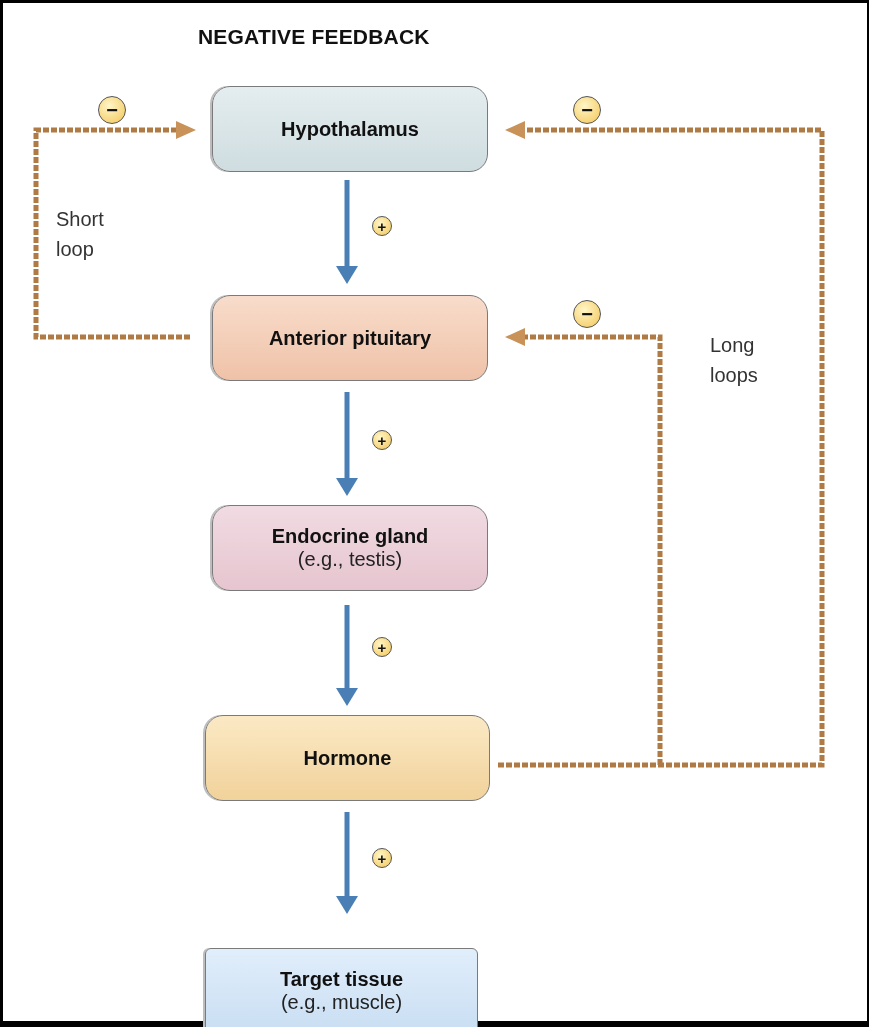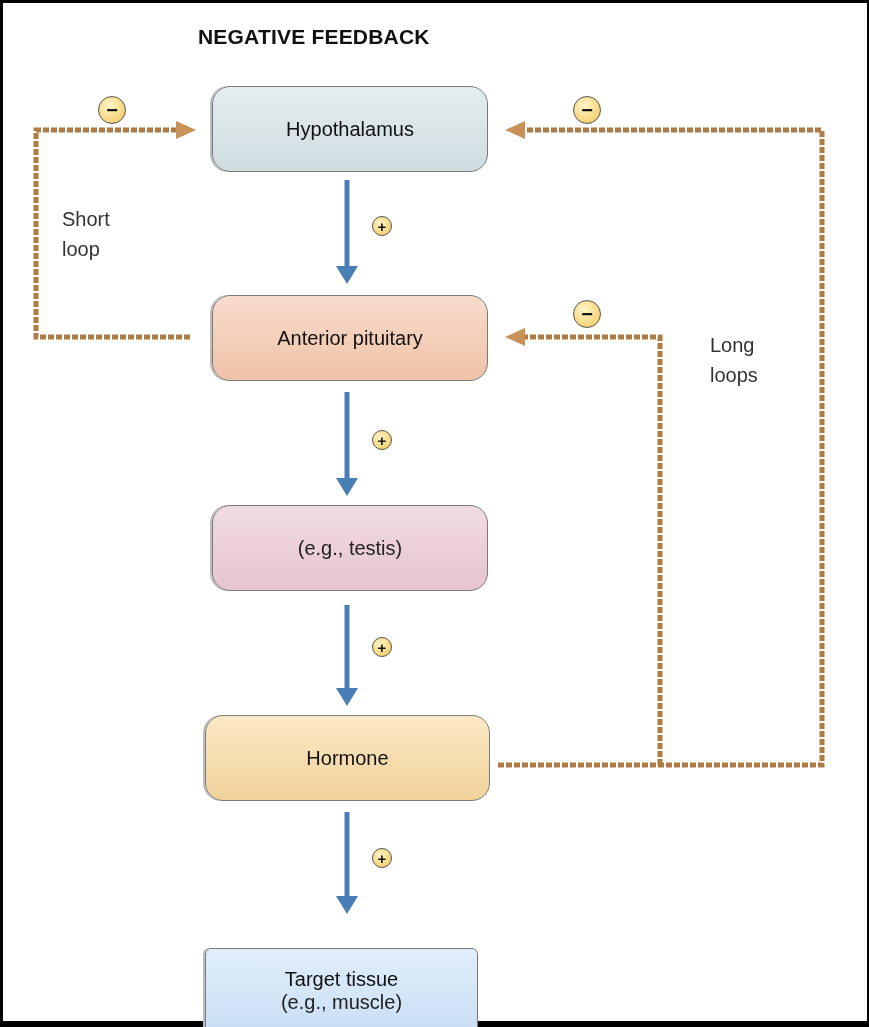--- a/index.html
+++ b/index.html
@@ -1,20 +1,20 @@
 <!DOCTYPE html>
 <html><head>
 <meta charset="utf-8">
 <style>
   html, body { margin: 0; padding: 0; background: #ffffff; }
   body { width: 869px; height: 1027px; position: relative; overflow: hidden; font-family: "Liberation Sans", sans-serif; }
   .frame { position: absolute; left: 0; top: 0; width: 869px; height: 1027px; box-sizing: border-box; border: 3px solid #000; border-bottom-width: 6px; border-right-width: 2px; }
   .title { position: absolute; left: 198px; top: 25px; font-weight: bold; font-size: 21px; color: #111; letter-spacing: 0.2px; }
   .node { position: absolute; left: 212px; width: 276px; height: 86px; box-sizing: border-box; border: 1.5px solid #7a7a7a; border-radius: 18px; display: flex; flex-direction: column; align-items: center; justify-content: center; box-shadow: -2px 0 0 #bdbdbd; }
-  .node .main { font-weight: normal; font-size: 20px; color: #111; }
+  .node .main { font-weight: bold; font-size: 20px; color: #111; }
   .node .sub { font-size: 20px; color: #222; margin-top: 0; }
   .n-hypo { top: 86px; background: linear-gradient(#e4edef, #cfdde0); }
   .n-ant { top: 295px; background: linear-gradient(#f8dccb, #efc2a8); }
   .n-endo { top: 505px; background: linear-gradient(#f1dbe2, #e6c5cf); }
   .n-horm { top: 715px; left: 205px; width: 285px; background: linear-gradient(#fbe9c5, #f1d29b); }
   .n-target { top: 948px; left: 205px; width: 273px; background: linear-gradient(#e1eefb, #c9def3); border-radius: 6px; }
   .label { position: absolute; font-size: 20px; color: #333; line-height: 30px; }
   .badge { position: absolute; width: 22px; height: 22px; border-radius: 50%; border: 1.5px solid #555; background: radial-gradient(circle at 40% 35%, #fff6c8, #f3c556); box-sizing: border-box; display: flex; align-items: center; justify-content: center; font-weight: bold; font-size: 16px; color: #111; line-height: 1; }
   .badge.plus { width: 20px; height: 20px; font-size: 15px; }
   .badge.minus { width: 28px; height: 28px; font-size: 20px; }
@@ -60,31 +60,32 @@
   </g>
 </svg>
 
 <div class="node n-hypo">
   <div class="main">Hypothalamus</div>
 </div>
 <div class="node n-ant">
   <div class="main">Anterior pituitary</div>
 </div>
 <div class="node n-endo">
+  <div class="main">Endocrine gland</div>
   <div class="sub">(e.g., testis)</div>
 </div>
 <div class="node n-horm">
   <div class="main">Hormone</div>
 </div>
 <div class="node n-target">
   <div class="main">Target tissue</div>
   <div class="sub">(e.g., muscle)</div>
 </div>
 
-<div class="label" style="left:62px; top:204px;">
+<div class="label" style="left:56px; top:204px;">
   <div>Short</div>
   <div>loop</div>
 </div>
 <div class="label" style="left:710px; top:330px;">
   <div>Long</div>
   <div>loops</div>
 </div>
 
 <div class="badge minus" style="left:98px; top:96px;">−</div>
 <div class="badge minus" style="left:573px; top:96px;">−</div>

